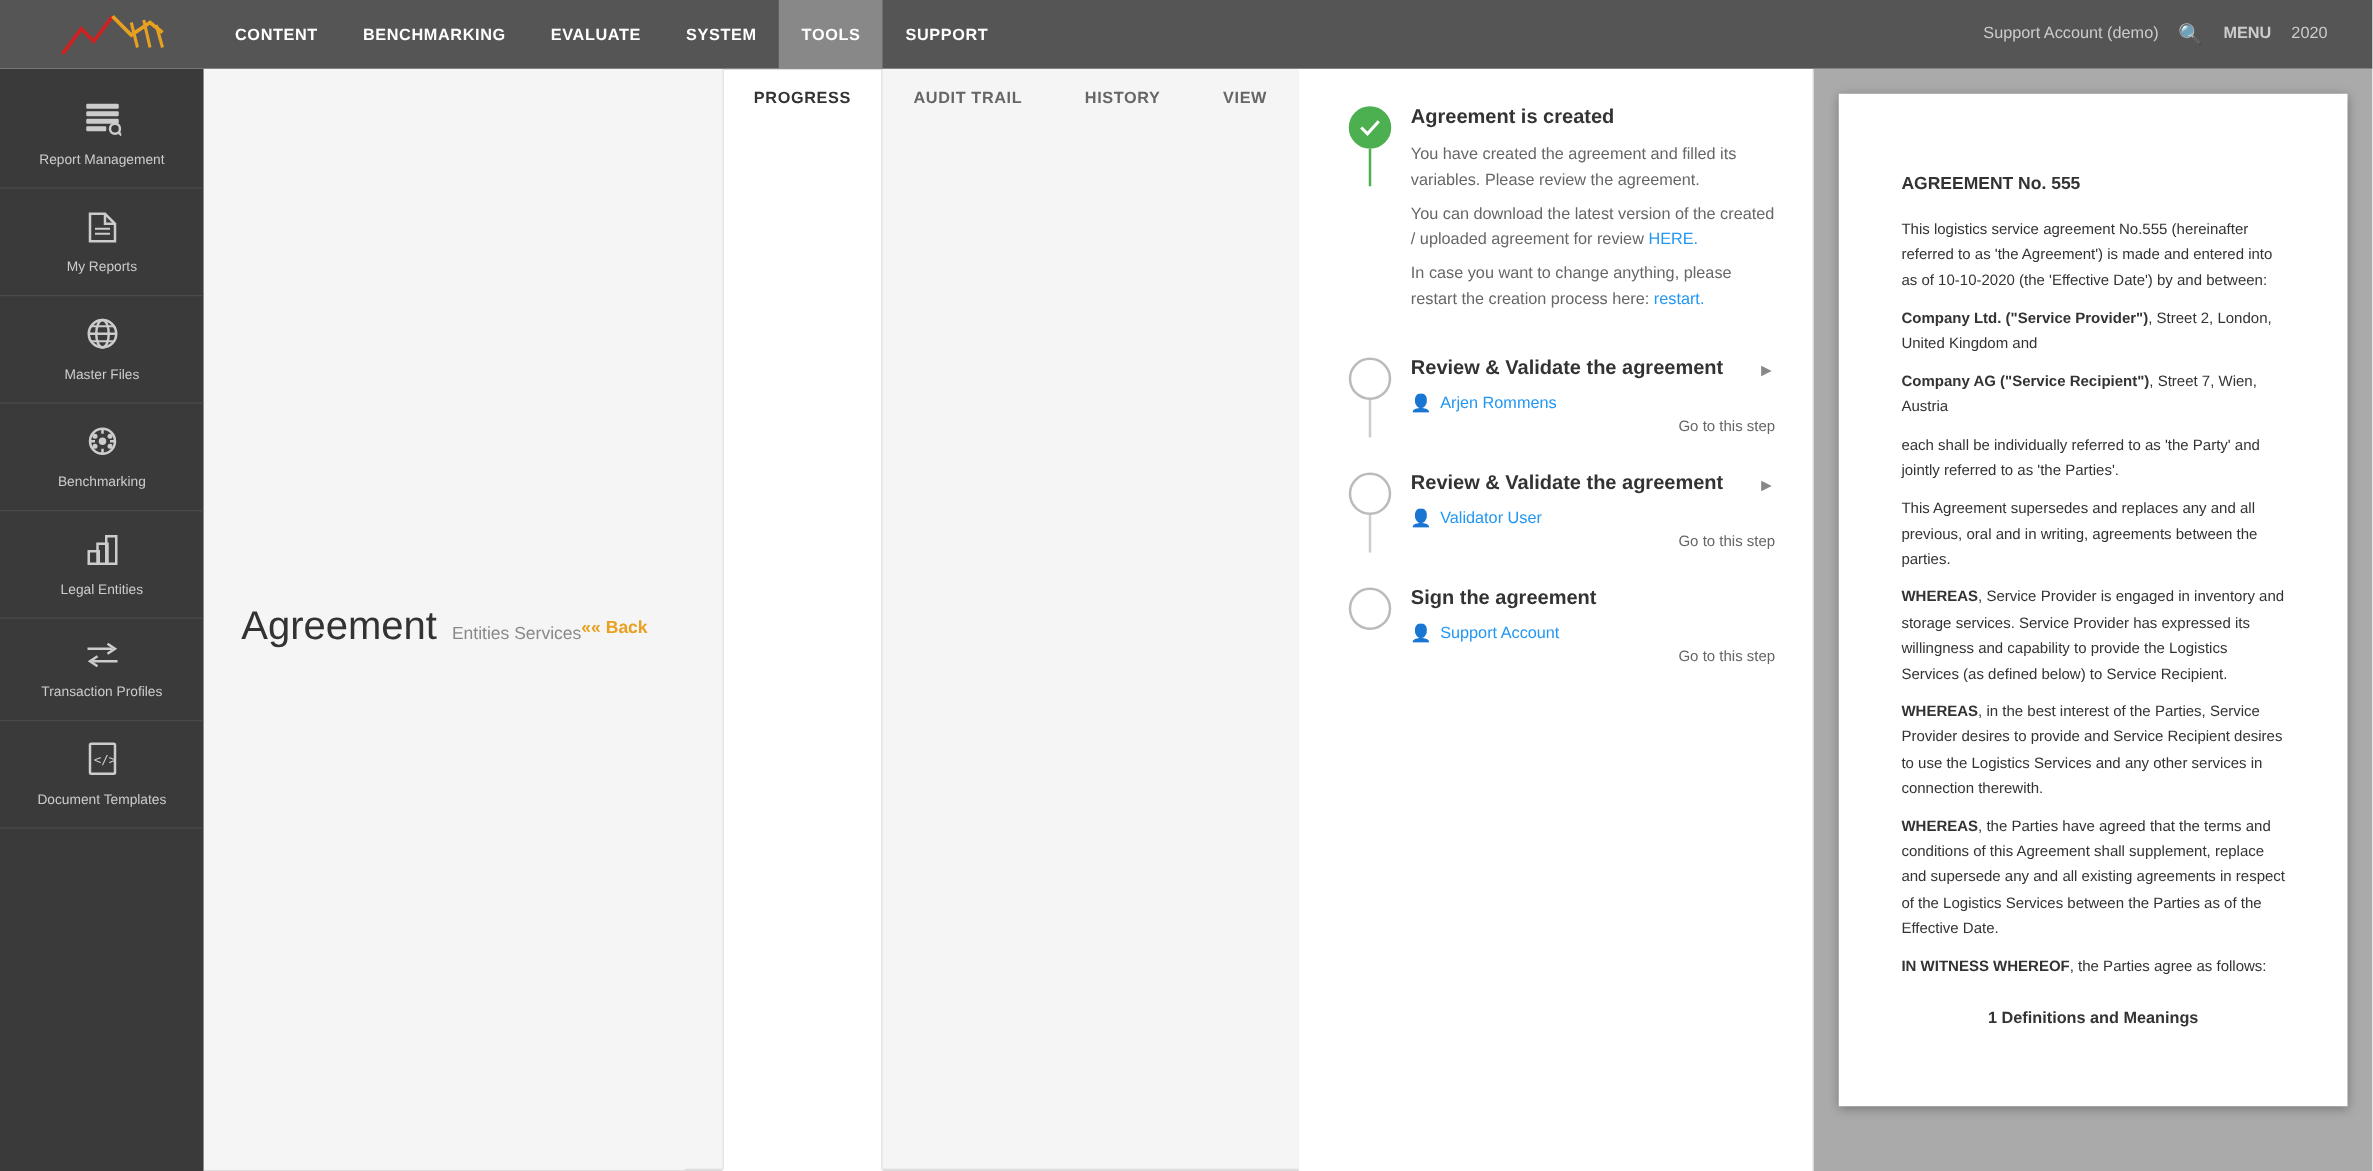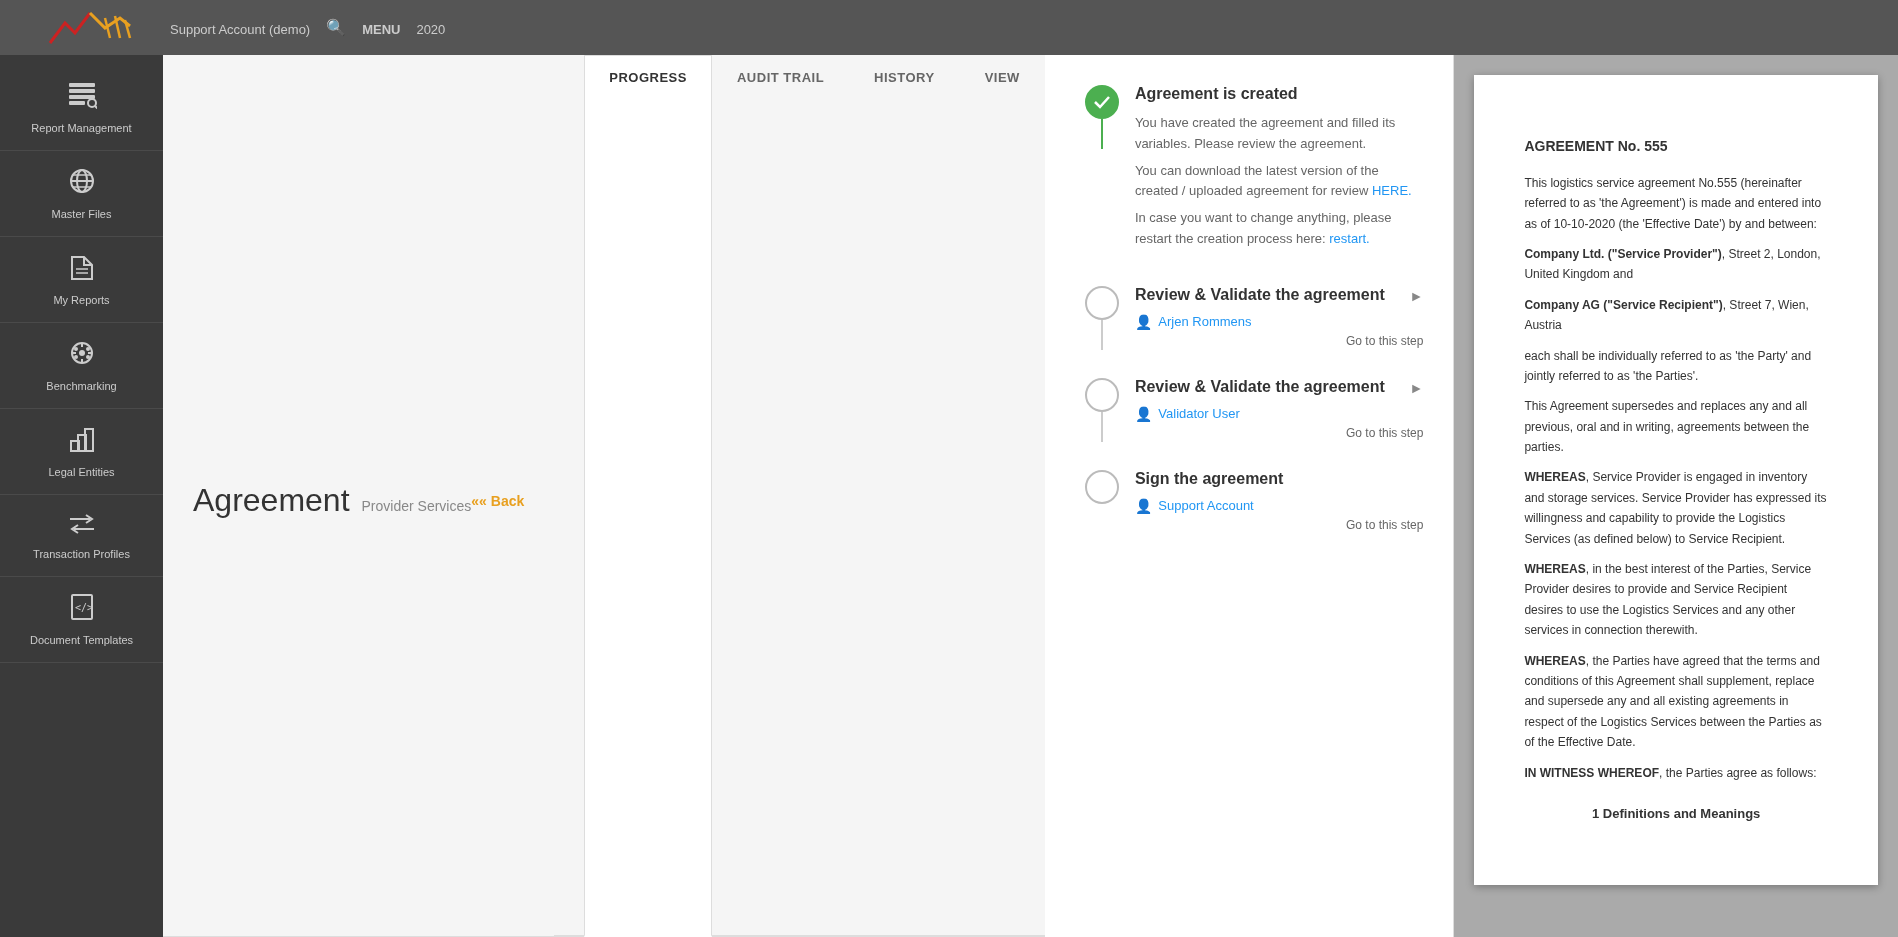--- a/index.html
+++ b/index.html
@@ -33,23 +33,23 @@
       padding: 0 18px;
       cursor: pointer;
       letter-spacing: 0.5px;
       height: 55px;
       display: flex;
       align-items: center;
     }
     .nav-link.tools-active { background: #888; }
     .nav-right {
       display: flex;
-      align-items: flex-end;
+      align-items: flex-start;
       gap: 16px;
-      padding-right: 20px;
+      padding-right: 36px;
       color: #ccc;
       font-size: 13px;
     }
 
     
     .main-layout {
       display: flex;
       flex: 1;
       overflow: hidden;
     }
@@ -270,20 +270,28 @@
 <nav class="top-nav">
   <div class="logo-area">
     <svg class="logo-svg" viewBox="0 0 90 40">
       <polyline points="5,35 20,15 30,25 45,5" stroke="#cc2222" stroke-width="3" fill="none"></polyline>
       <polyline points="45,5 60,20 75,10 85,18" stroke="#e8a020" stroke-width="3" fill="none"></polyline>
       <line x1="60" y1="10" x2="65" y2="30" stroke="#e8a020" stroke-width="2.5"></line>
       <line x1="70" y1="8" x2="75" y2="30" stroke="#e8a020" stroke-width="2.5"></line>
       <line x1="80" y1="12" x2="85" y2="30" stroke="#e8a020" stroke-width="2.5"></line>
     </svg>
   </div>
+  <div class="nav-links">
+    <div class="nav-link">CONTENT</div>
+    <div class="nav-link">BENCHMARKING</div>
+    <div class="nav-link">EVALUATE</div>
+    <div class="nav-link">SYSTEM</div>
+    <div class="nav-link tools-active">TOOLS</div>
+    <div class="nav-link">SUPPORT</div>
+  </div>
   <div class="nav-right">
     <span>Support Account (demo)</span>
     <span style="font-size:16px;">🔍</span>
     <span style="font-weight:bold;">MENU</span>
     <span>2020</span>
   </div>
 </nav>
 
 <div class="main-layout">
 
@@ -297,39 +305,39 @@
           <rect x="2" y="20" width="16" height="4" rx="1" fill="#ccc"></rect>
           <circle cx="25" cy="22" r="4" fill="none" stroke="#ccc" stroke-width="2"></circle>
           <line x1="28" y1="25" x2="31" y2="28" stroke="#ccc" stroke-width="2"></line>
         </svg>
       </div>
       <span class="sidebar-label">Report Management</span>
     </div>
     <div class="sidebar-item">
       <div class="sidebar-icon">
         <svg width="28" height="28" viewBox="0 0 28 28" fill="none">
+          <path d="M4 4 L16 4 L24 12 L24 26 L4 26 Z" stroke="#ccc" stroke-width="2" fill="none"></path>
+          <path d="M16 4 L16 12 L24 12" stroke="#ccc" stroke-width="2" fill="none"></path>
+          <line x1="8" y1="16" x2="20" y2="16" stroke="#ccc" stroke-width="1.5"></line>
+          <line x1="8" y1="20" x2="20" y2="20" stroke="#ccc" stroke-width="1.5"></line>
+        </svg>
+      </div>
+      <span class="sidebar-label">My Reports</span>
+    </div>
+    <div class="sidebar-item">
+      <div class="sidebar-icon">
+        <svg width="28" height="28" viewBox="0 0 28 28" fill="none">
           <circle cx="14" cy="14" r="11" stroke="#ccc" stroke-width="2"></circle>
           <ellipse cx="14" cy="14" rx="5" ry="11" stroke="#ccc" stroke-width="2"></ellipse>
           <line x1="3" y1="14" x2="25" y2="14" stroke="#ccc" stroke-width="2"></line>
           <line x1="5" y1="8" x2="23" y2="8" stroke="#ccc" stroke-width="1.5"></line>
           <line x1="5" y1="20" x2="23" y2="20" stroke="#ccc" stroke-width="1.5"></line>
         </svg>
       </div>
       <span class="sidebar-label">Master Files</span>
-    </div>
-    <div class="sidebar-item">
-      <div class="sidebar-icon">
-        <svg width="28" height="28" viewBox="0 0 28 28" fill="none">
-          <path d="M4 4 L16 4 L24 12 L24 26 L4 26 Z" stroke="#ccc" stroke-width="2" fill="none"></path>
-          <path d="M16 4 L16 12 L24 12" stroke="#ccc" stroke-width="2" fill="none"></path>
-          <line x1="8" y1="16" x2="20" y2="16" stroke="#ccc" stroke-width="1.5"></line>
-          <line x1="8" y1="20" x2="20" y2="20" stroke="#ccc" stroke-width="1.5"></line>
-        </svg>
-      </div>
-      <span class="sidebar-label">My Reports</span>
     </div>
     <div class="sidebar-item">
       <div class="sidebar-icon">
         <svg width="28" height="28" viewBox="0 0 28 28" fill="none">
           <circle cx="14" cy="14" r="10" stroke="#ccc" stroke-width="2"></circle>
           <circle cx="14" cy="14" r="3" fill="#ccc"></circle>
           <line x1="14" y1="4" x2="14" y2="8" stroke="#ccc" stroke-width="2"></line>
           <line x1="14" y1="20" x2="14" y2="24" stroke="#ccc" stroke-width="2"></line>
           <line x1="4" y1="14" x2="8" y2="14" stroke="#ccc" stroke-width="2"></line>
           <line x1="20" y1="14" x2="24" y2="14" stroke="#ccc" stroke-width="2"></line>
@@ -371,21 +379,21 @@
       </div>
       <span class="sidebar-label">Document Templates</span>
     </div>
   </aside>
 
   <div class="content-area">
 
     <div class="page-header">
       <div class="page-title-area">
         <h1 class="page-title">Agreement</h1>
-        <span class="page-subtitle">Provider Services</span>
+        <span class="page-subtitle">Entities Services</span>
       </div>
       <div class="back-btn">
         <span style="color:#e8a020;">««</span>
         <span>Back</span>
       </div>
     </div>
 
     <div class="tabs-bar">
       <div class="tab active">PROGRESS</div>
       <div class="tab">AUDIT TRAIL</div>

